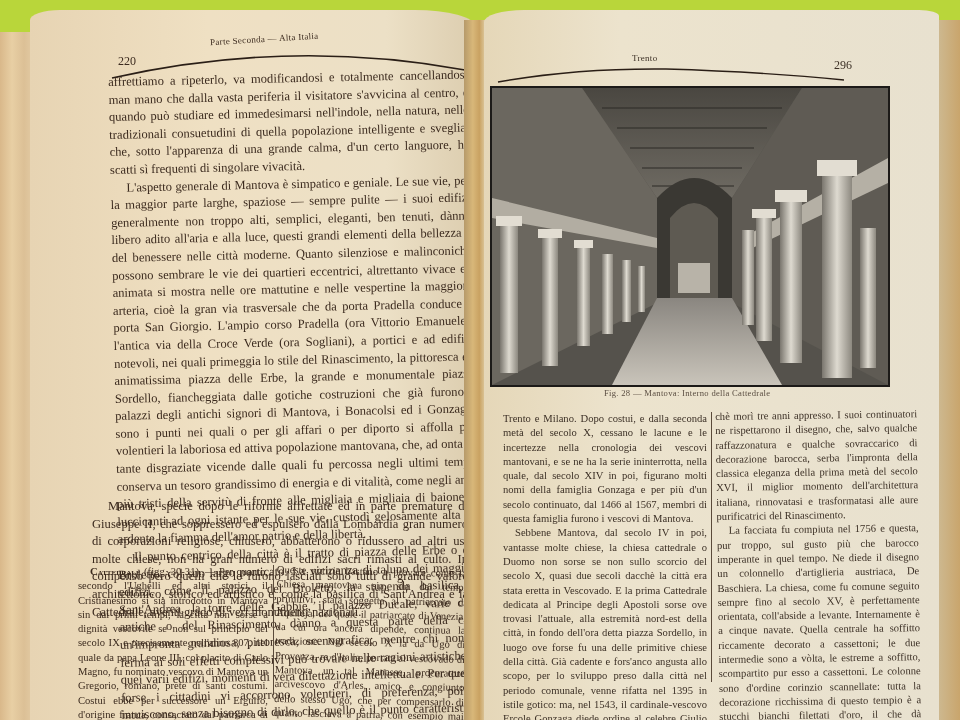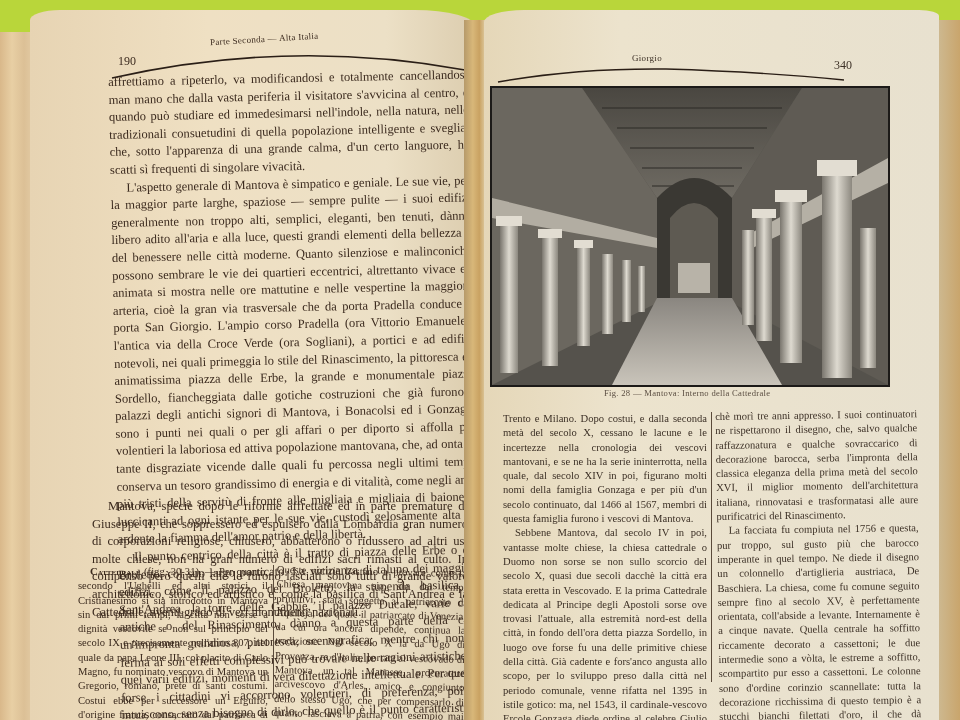--- a/index.html
+++ b/index.html
@@ -57,21 +57,21 @@
   .lead-word { font-weight:bold; font-variant:small-caps;margin-top:42px; }
 </style>
 </head>
 <body>
 
 <div class="edge-left"></div>
 <div class="edge-right"></div>
 
 <div class="page-left">
   <div class="running-head" style="left:180px;top:24px;transform:rotate(-3.5deg);">Parte Seconda — Alta Italia</div>
-  <div class="page-num" style="left:88px;top:44px;">190</div>
+  <div class="page-num" style="left:88px;top:44px;">220</div>
   <svg class="rule-svg" style="position:absolute;left:80px;top:30px;" width="360" height="40">
     <path d="M2,38 Q180,-2 355,30" stroke="#2a1e16" stroke-width="1.6" fill="none"></path>
   </svg>
 
   <div class="body-text" style="left:78px;top:64px;width:360px;transform:rotate(-1.2deg);transform-origin:left top;">
     <p class="noind">affrettiamo a ripeterlo, va modificandosi e totalmente cancellandosi man mano che dalla vasta periferia il visitatore s'avvicina al centro, e quando può studiare ed immedesimarsi nell'indole, nella natura, nelle tradizionali consuetudini di quella popolazione intelligente e sveglia, che, sotto l'apparenza di una grande calma, d'un certo languore, ha scatti sì frequenti di singolare vivacità.</p>
     <p>L'aspetto generale di Mantova è simpatico e geniale. Le sue vie, per la maggior parte larghe, spaziose — sempre pulite — i suoi edifizi generalmente non troppo alti, semplici, eleganti, ben tenuti, dànno libero adito all'aria e alla luce, questi grandi elementi della bellezza e del benessere nelle città moderne. Quanto silenziose e malinconiche possono sembrare le vie dei quartieri eccentrici, altrettanto vivace ed animata si mostra nelle ore mattutine e nelle vespertine la maggiore arteria, cioè la gran via trasversale che da porta Pradella conduce a porta San Giorgio. L'ampio corso Pradella (ora Vittorio Emanuele), l'antica via della Croce Verde (ora Sogliani), a portici e ad edifizi notevoli, nei quali primeggia lo stile del Rinascimento, la pittoresca ed animatissima piazza delle Erbe, la grande e monumentale piazza Sordello, fiancheggiata dalle gotiche costruzioni che già furono i palazzi degli antichi signori di Mantova, i Bonacolsi ed i Gonzaga, sono i punti nei quali o per gli affari o per diporto si affolla più volentieri la laboriosa ed attiva popolazione mantovana, che, ad onta di tante disgraziate vicende dalle quali fu percossa negli ultimi tempi, conserva un tesoro grandissimo di energia e di vitalità, come negli anni più tristi della servitù di fronte alle migliaia e migliaia di baionette luccicanti ad ogni istante per le sue vie, custodì gelosamente alta ed ardente la fiamma dell'amor patrio e della libertà.</p>
     <p>Il punto centrico della città è il tratto di piazza delle Erbe o del Broletto, col suo largo porticato. La vicinanza di taluno dei maggiori edifizi, come il palazzo del Broletto, la stupenda basilica di Sant'Andrea, la torre delle Gabbie, il palazzo Ducale, varie case antiche o del Rinascimento, dànno a questa parte della città un'impronta grandiosa, pittoresca, scenografica; mentre chi non si ferma ai soli effetti complessivi può trovare nelle ragioni artistiche di quei varii edifizi, momenti di vera dilettazione intellettuale. Per questo forse i cittadini vi accorrono volentieri, di preferenza, poichè intuiscono, senza bisogno di dirlo, che quello è il punto caratteristico, il punto pulsante dell'antica loro città, qualche cosa che si collega alle ormai lontane sue tradizioni. E per questo è quivi, in ogni ora del giorno, sempre vivo ed animato il fervore dell'attività cittadina.</p>
   </div>
 
@@ -85,22 +85,22 @@
   </div>
   <div class="col-divider" style="left:243px;top:555px;height:130px;"></div>
   <div class="col" style="left:247px;top:553px;width:190px;transform:rotate(1.2deg);transform-origin:left top;">
     <p class="noind">Queste notizie bastano a provare come la Chiesa mantovana sia, sin dai tempi primitivi, stata soggetta al patriarcato di Aquileja, del quale il patriarcato di Venezia, da cui ora ancora dipende, continua la tradizione. Nel secolo X la da Ugo di Provenza, re d'Italia, portata al vescovado di Mantova un tal Manasse, procuratore arcivescovo d'Arles, amico e congiunto dello stesso Ugo, che per compensarlo di quanto lasciava a patria, con esempio mai visto, gli affidò la simultanea cura delle diocesi di Mantova, Verona,</p>
   </div>
 </div>
 
 <div class="gutter"></div>
 
 <div class="page-right">
-  <div class="running-head" style="left:148px;top:43px;">Giorgio</div>
-  <div class="page-num" style="left:350px;top:48px;">340</div>
+  <div class="running-head" style="left:148px;top:43px;">Trento</div>
+  <div class="page-num" style="left:350px;top:48px;">296</div>
   <svg style="position:absolute;left:12px;top:56px;" width="350" height="20">
     <path d="M2,16 Q80,2 170,3 Q270,6 348,14" stroke="#2a1e16" stroke-width="1.4" fill="none"></path>
   </svg>
 
   <div class="figure">
     <svg width="396" height="297" viewBox="0 0 396 297">
       <defs>
         <linearGradient id="floor" x1="0" y1="0" x2="0" y2="1">
           <stop offset="0" stop-color="#8a8680"></stop>
             <stop offset="1" stop-color="#c9c4ba"></stop>

